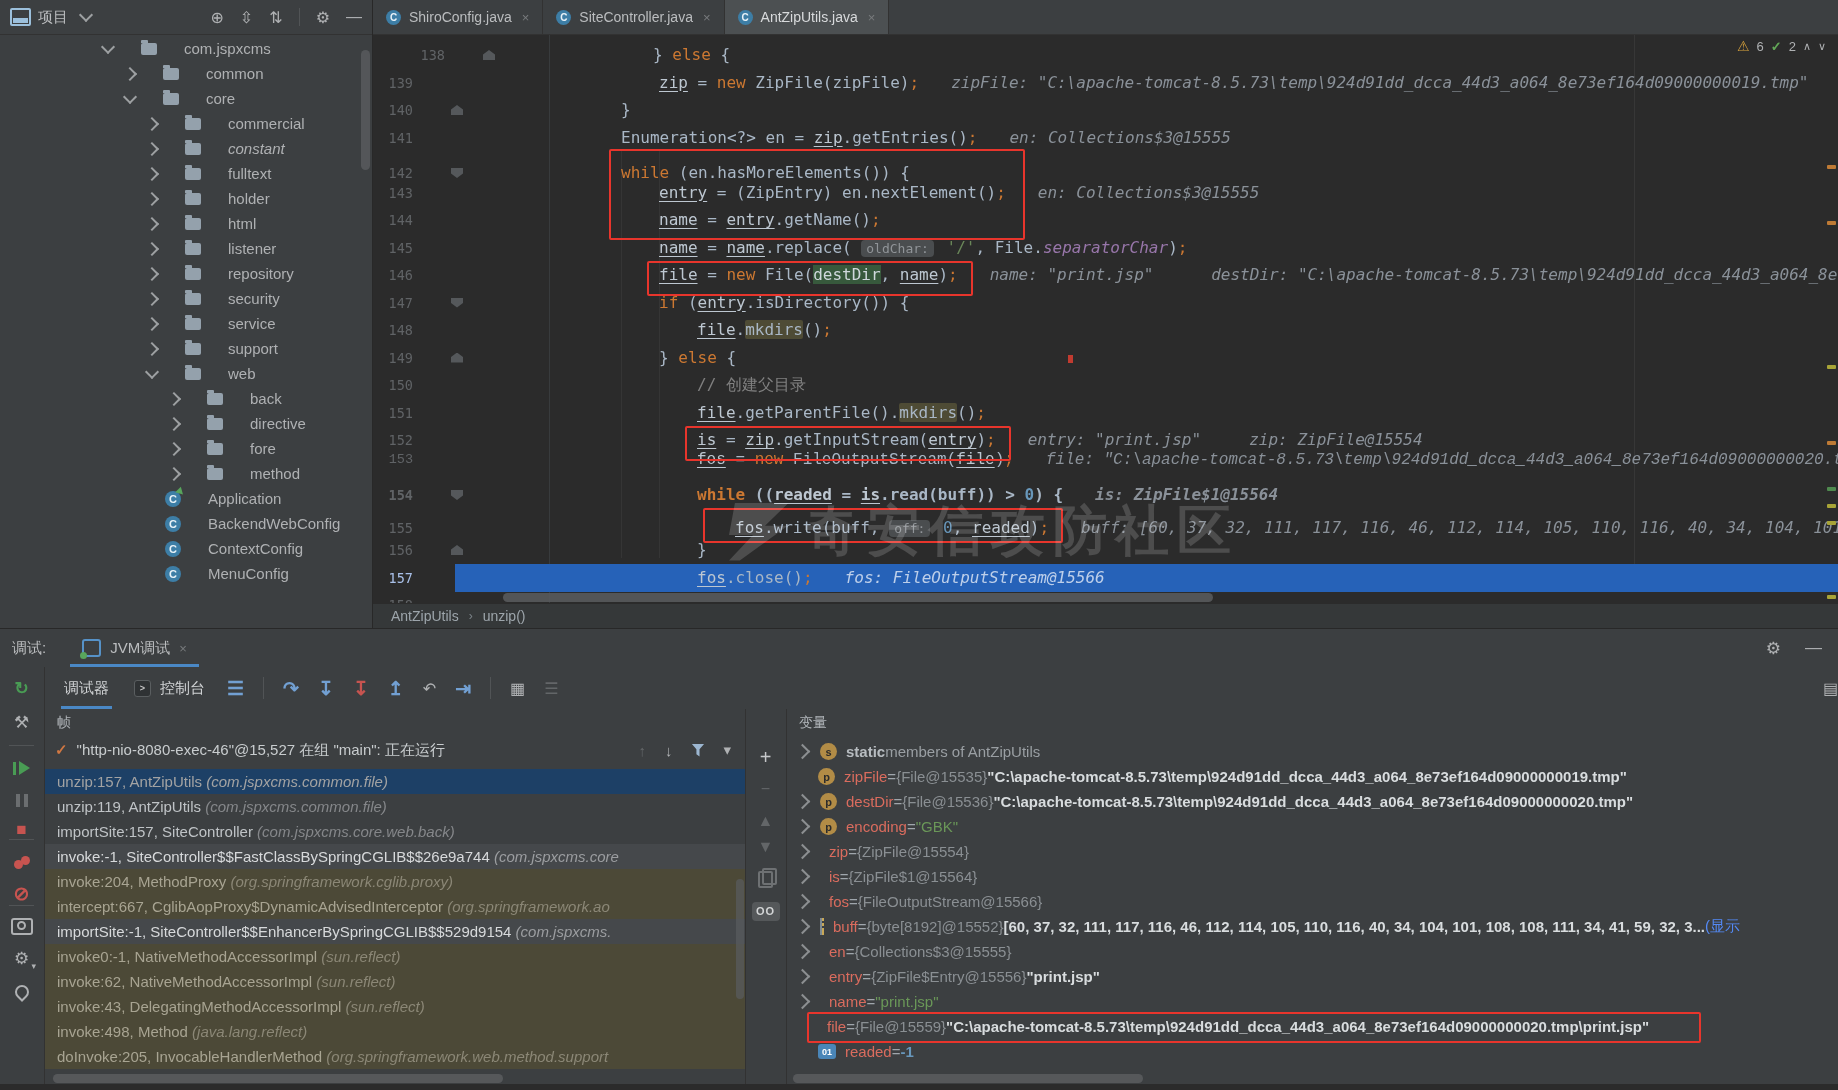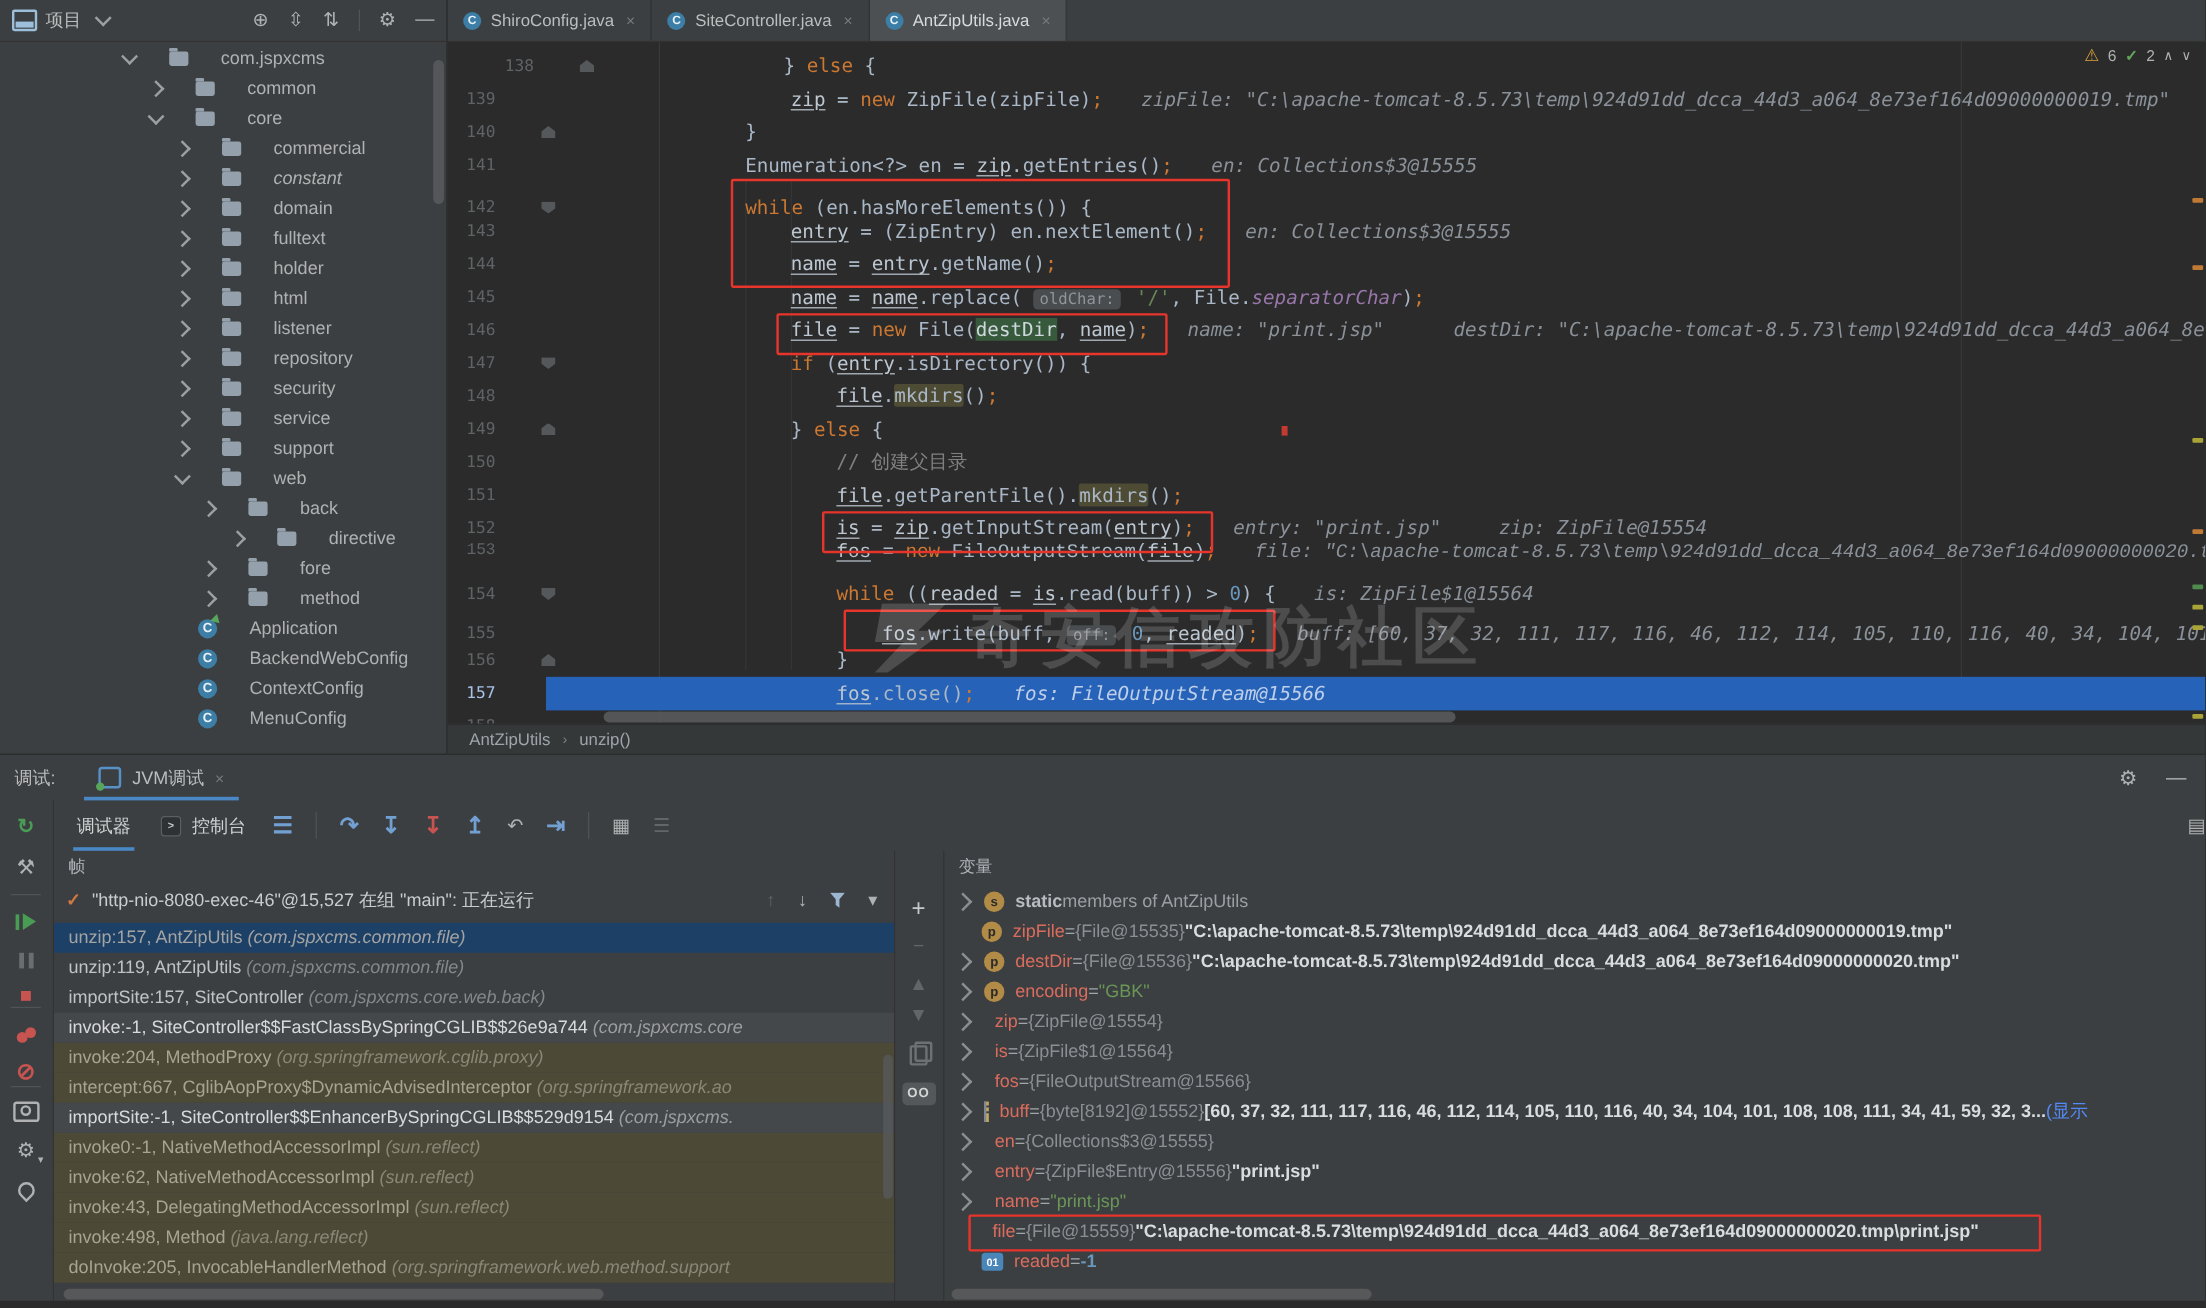--- a/index.html
+++ b/index.html
@@ -187,25 +187,20 @@
             <span>commercial</span>
           </div>
           <div class="trow" style="padding-left: 143px; font-style: italic;">
             <span class="chev"></span>
             <span class="fold-ic"></span>
             <span>constant</span>
           </div>
           <div class="trow" style="padding-left: 143px;">
             <span class="chev"></span>
             <span class="fold-ic"></span>
-            <span>domain</span>
-          </div>
-          <div class="trow" style="padding-left: 143px;">
-            <span class="chev"></span>
-            <span class="fold-ic"></span>
             <span>fulltext</span>
           </div>
           <div class="trow" style="padding-left: 143px;">
             <span class="chev"></span>
             <span class="fold-ic"></span>
             <span>holder</span>
           </div>
           <div class="trow" style="padding-left: 143px;">
             <span class="chev"></span>
             <span class="fold-ic"></span>
@@ -239,21 +234,21 @@
           <div class="trow" style="padding-left: 143px;">
             <span class="chev open"></span>
             <span class="fold-ic"></span>
             <span>web</span>
           </div>
           <div class="trow" style="padding-left: 165px;">
             <span class="chev"></span>
             <span class="fold-ic"></span>
             <span>back</span>
           </div>
-          <div class="trow" style="padding-left: 165px; margin-left: 24px;">
+          <div class="trow" style="padding-left: 165px;">
             <span class="chev"></span>
             <span class="fold-ic"></span>
             <span>directive</span>
           </div>
           <div class="trow" style="padding-left: 165px;">
             <span class="chev"></span>
             <span class="fold-ic"></span>
             <span>fore</span>
           </div>
           <div class="trow" style="padding-left: 165px;">
@@ -367,21 +362,21 @@
               <span class="ctext" style="left: 324px;"><span class="tk-fld">file</span><span class="tk-pl">.getParentFile().</span><span class="tk-hl">mkdirs</span><span class="tk-pl">()</span><span class="tk-kw">;</span></span>
             </div>
             <div class="cline" style="top: 391px;">
               <span class="lnum">152</span>
               <span class="ctext" style="left: 324px;"><span class="tk-fld">is</span><span class="tk-pl"> = </span><span class="tk-fld">zip</span><span class="tk-pl">.getInputStream(</span><span class="tk-fld">entry</span><span class="tk-pl">)</span><span class="tk-kw">;</span><span class="cann">entry: "print.jsp"     zip: ZipFile@15554</span></span>
             </div>
             <div class="cline" style="top: 411px; font-family: Liberation Mono, monospace;">
               <span class="lnum">153</span>
               <span class="ctext" style="left: 324px;"><span class="tk-fld">fos</span><span class="tk-pl"> = </span><span class="tk-kw">new</span><span class="tk-pl"> FileOutputStream(</span><span class="tk-fld">file</span><span class="tk-pl">)</span><span class="tk-kw">;</span><span class="cann">file: "C:\apache-tomcat-8.5.73\temp\924d91dd_dcca_44d3_a064_8e73ef164d09000000020.tmp"</span></span>
             </div>
-            <div class="cline" style="top: 446px;">
+            <div class="cline" style="top: 446px; font-weight: bold;">
               <span class="lnum">154</span>
               <span class="foldm s"></span>
               <span class="ctext" style="left: 324px;"><span class="tk-kw">while</span><span class="tk-pl"> ((</span><span class="tk-fld">readed</span><span class="tk-pl"> = </span><span class="tk-fld">is</span><span class="tk-pl">.read(buff)) &gt; </span><span class="tk-num">0</span><span class="tk-pl">) {</span><span class="cann">is: ZipFile$1@15564</span></span>
             </div>
             <div class="cline" style="top: 479px;">
               <span class="lnum">155</span>
               <span class="ctext" style="left: 362px;"><span class="tk-fld">fos</span><span class="tk-pl">.write(buff, </span><span class="tk-hint">off:</span><span class="tk-pl"> </span><span class="tk-num">0</span><span class="tk-pl">, </span><span class="tk-fld">readed</span><span class="tk-pl">)</span><span class="tk-kw">;</span><span class="cann">buff: [60, 37, 32, 111, 117, 116, 46, 112, 114, 105, 110, 116, 40, 34, 104, 101, 108, 108, 111, 34, 41, 59, 32, 3...</span></span>
             </div>
             <div class="cline" style="top: 501px;">
               <span class="lnum">156</span>

